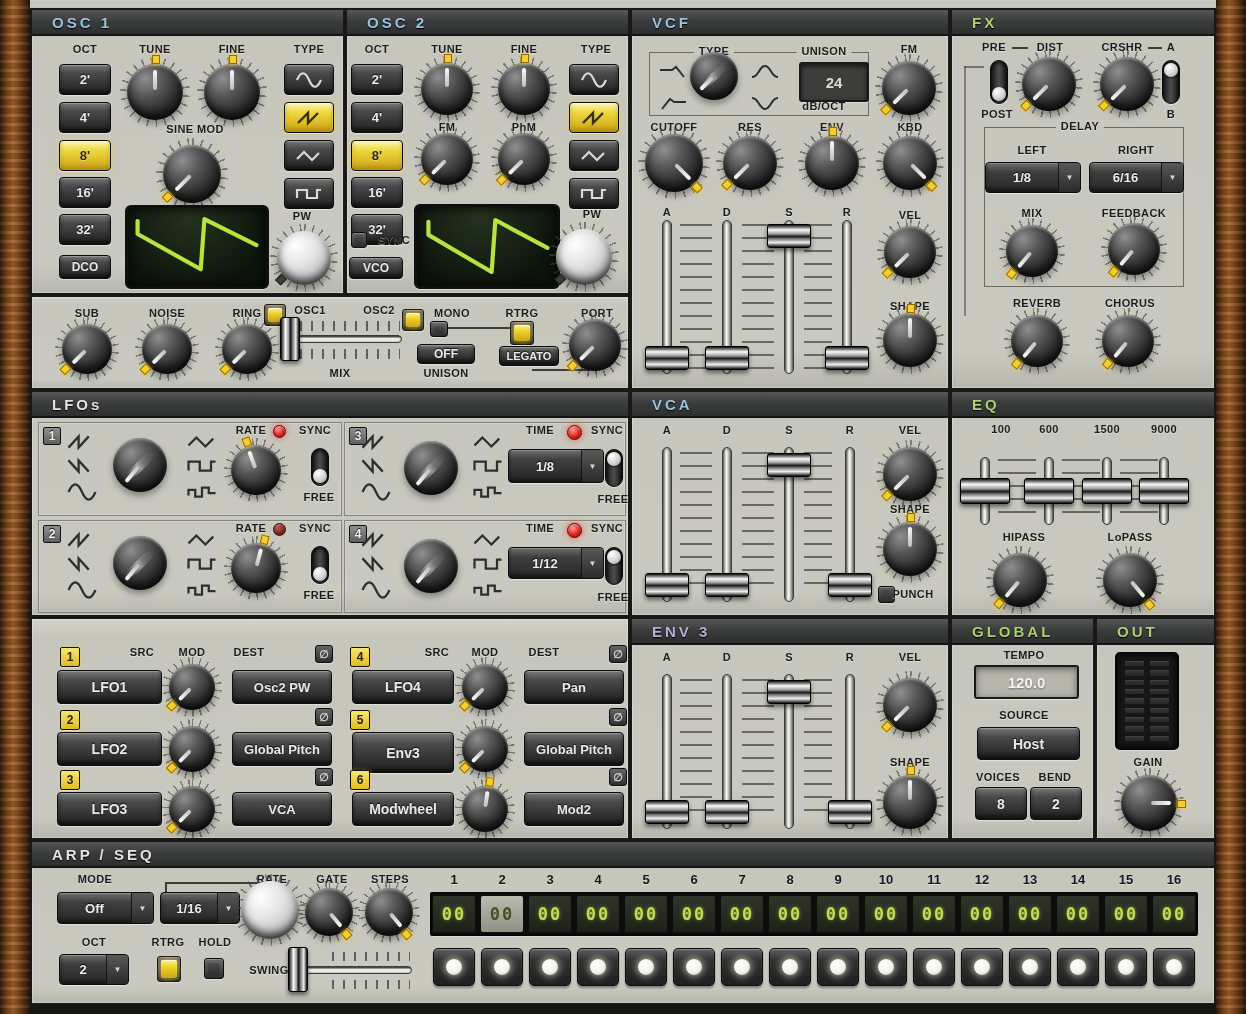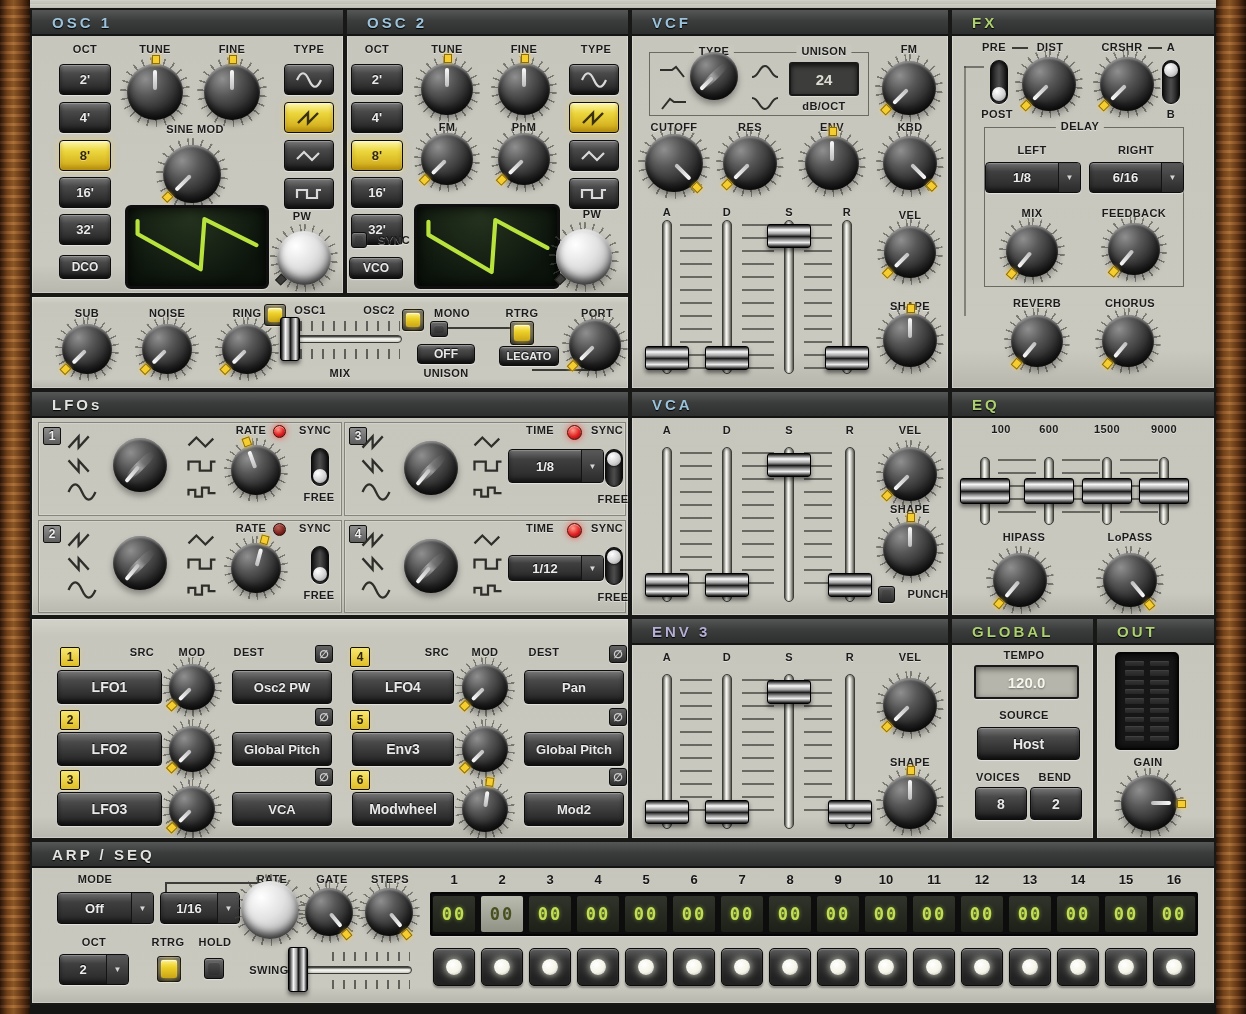--- a/index.html
+++ b/index.html
@@ -382,21 +382,21 @@
       </div>
     <div class="wicon" style="left:118px;top:84px">
         <svg width="30" height="18" viewBox="0 0 30 18">
           <path d="M2 4 C9 4 9 15 15 15 C21 15 21 4 28 4" stroke="#2e2e2a" stroke-width="2" fill="none"></path>
         </svg>
       </div>
     <div class="knob sel noled" style="left:58px;top:42px;width:48px;height:48px;--a:-135deg">
         <i class="bd"></i>
         <i class="pt"></i>
       </div>
-    <div class="disp" style="left:157px;top:52px;width:70px;height:34px">24</div>
+    <div class="disp" style="left:167px;top:52px;width:70px;height:40px">24</div>
     <span class="lb" style="left:192px;top:90px">dB/OCT</span>
     <span class="lb" style="left:277px;top:33px">FM</span>
     <div class="knob" style="left:250px;top:51px;width:54px;height:54px;--a:-135deg">
         <i class="tk"></i>
         <i class="bd"></i>
         <i class="pt"></i>
         <i class="ld"></i>
       </div>
     <span class="lb" style="left:42px;top:111px">CUTOFF</span>
     <span class="lb" style="left:118px;top:111px">RES</span>
@@ -717,21 +717,21 @@
             <path d="M2 11 L2 6 L8 6 L8 12 L14 12 L14 4 L20 4 L20 9 L26 9" stroke="#2e2e2a" stroke-width="2" fill="none"></path>
           </svg>
         </div>
       <div class="knob sel noled" style="left:59px;top:18px;width:54px;height:54px;--a:-140deg">
           <i class="bd"></i>
           <i class="pt"></i>
         </div>
       <span class="lb" style="left:195px;top:1px">TIME</span>
       <div class="led red" style="left:222px;top:2px;width:15px;height:15px"></div>
       <span class="lb" style="left:262px;top:1px">SYNC</span>
-      <div class="dd" style="left:163px;top:34px;width:96px;height:26px">
+      <div class="dd" style="left:163px;top:26px;width:96px;height:32px">
           <span class="ddv">1/12</span>
           <span class="dda">▼</span>
         </div>
       <div class="tog up" style="left:260px;top:26px;height:38px"></div>
       <span class="lb" style="left:268px;top:70px">FREE</span>
     </div>
   </div>
 
   <div class="panel" style="left:630px;top:390px;width:320px;height:227px">
     <div class="hdr">
@@ -770,21 +770,21 @@
     <span class="lb" style="left:278px;top:111px">SHAPE</span>
     <div class="knob" style="left:251px;top:130px;width:54px;height:54px;--a:0deg">
         <i class="tk"></i>
         <i class="bd"></i>
         <i class="pt"></i>
         <i class="ld"></i>
       </div>
     <div class="chk" style="left:246px;top:194px;width:17px;height:17px">
         <i></i>
       </div>
-    <span class="lb" style="left:296px;top:196px">PUNCH</span>
+    <span class="lb" style="left:281px;top:196px">PUNCH</span>
   </div>
 
   <div class="panel" style="left:950px;top:390px;width:266px;height:227px">
     <div class="hdr">
         <span class="ttl c-green">EQ</span>
       </div>
     <span class="lb" style="left:49px;top:31px">100</span>
     <span class="lb" style="left:97px;top:31px">600</span>
     <span class="lb" style="left:155px;top:31px">1500</span>
     <span class="lb" style="left:212px;top:31px">9000</span>
@@ -866,21 +866,21 @@
     <div class="btn" style="left:320px;top:51px;width:102px;height:34px;font-size:14px">LFO4</div>
     <div class="knob" style="left:430px;top:45px;width:46px;height:46px;--a:-135deg">
         <i class="tk"></i>
         <i class="bd"></i>
         <i class="pt"></i>
         <i class="ld"></i>
       </div>
     <div class="btn" style="left:492px;top:51px;width:100px;height:34px;font-size:13px">Pan</div>
     <div class="zbtn" style="left:577px;top:26px">∅</div>
     <div class="badge y" style="left:318px;top:91px;width:20px;height:20px">5</div>
-    <div class="btn" style="left:320px;top:113px;width:102px;height:34px;font-size:14px">Env3</div>
+    <div class="btn" style="left:320px;top:113px;width:102px;height:41px;font-size:14px">Env3</div>
     <div class="knob" style="left:430px;top:107px;width:46px;height:46px;--a:-135deg">
         <i class="tk"></i>
         <i class="bd"></i>
         <i class="pt"></i>
         <i class="ld"></i>
       </div>
     <div class="btn" style="left:492px;top:113px;width:100px;height:34px;font-size:13px">Global Pitch</div>
     <div class="zbtn" style="left:577px;top:89px">∅</div>
     <div class="badge y" style="left:318px;top:151px;width:20px;height:20px">6</div>
     <div class="btn" style="left:320px;top:173px;width:102px;height:34px;font-size:14px">Modwheel</div>

